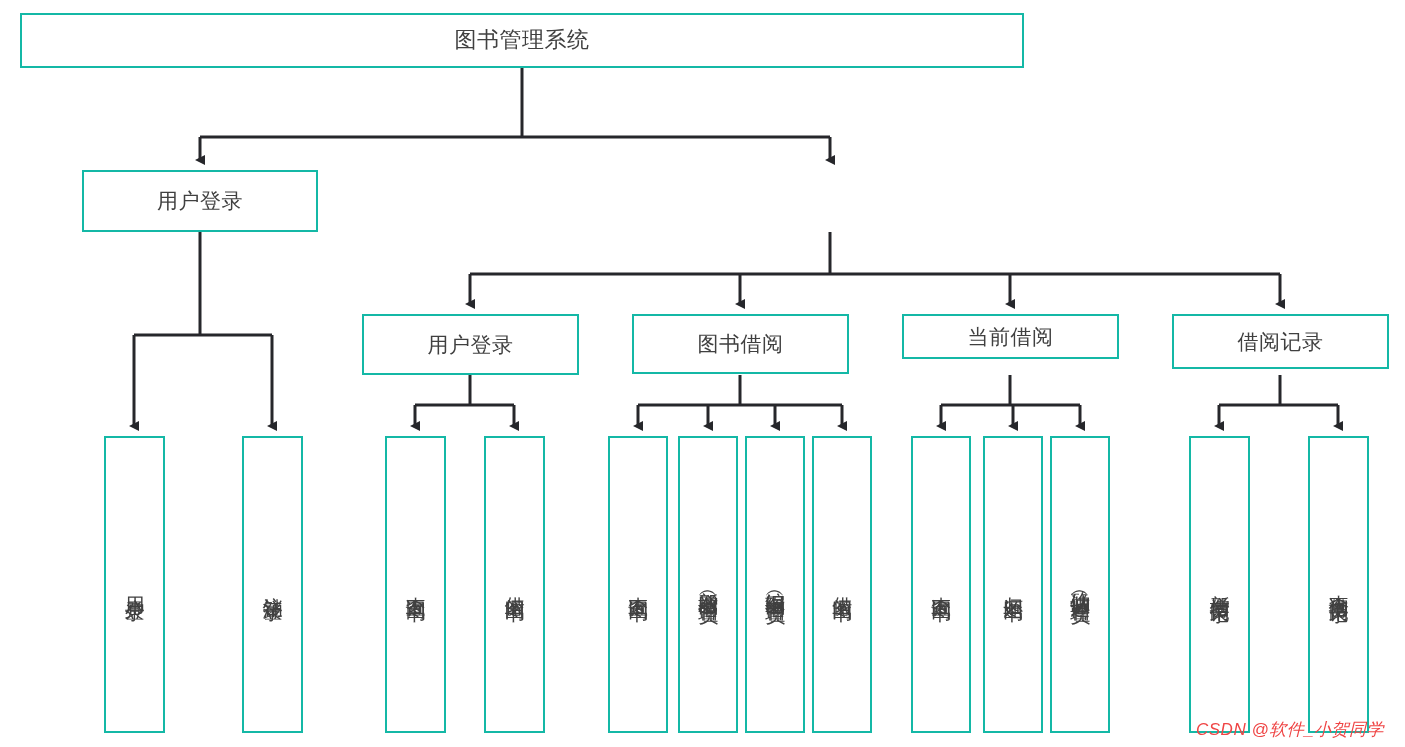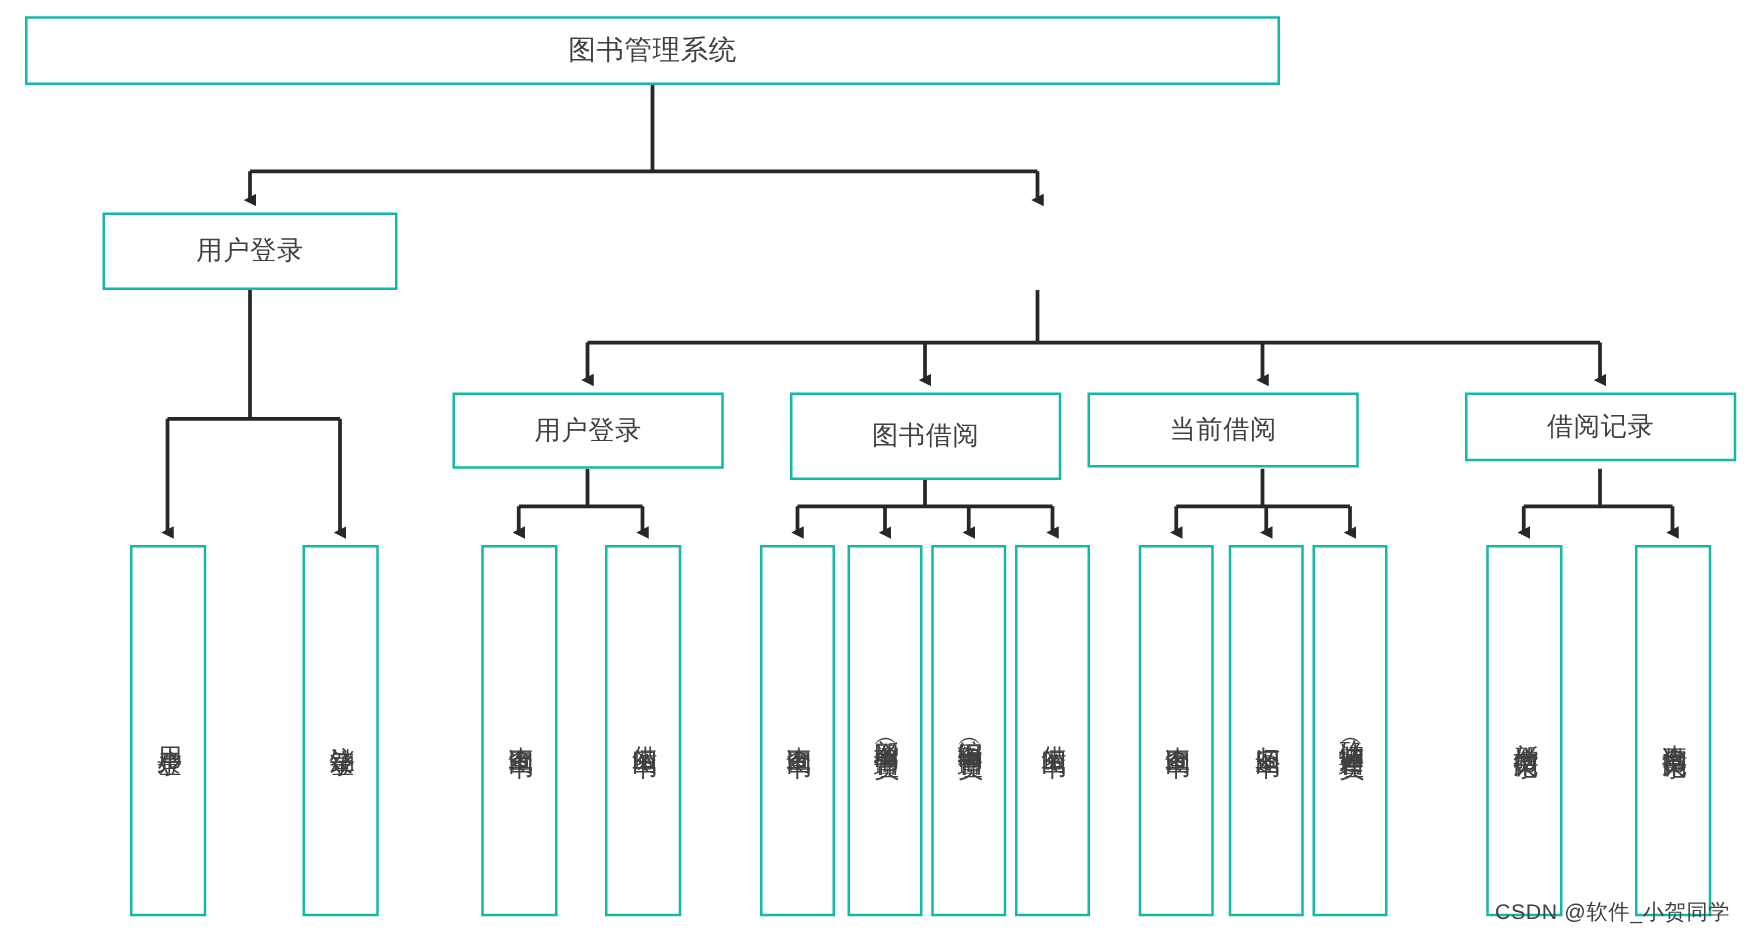--- a/index.html
+++ b/index.html
@@ -124,24 +124,24 @@
     <span class="label">图书管理系统</span>
   </div>
 
   <div class="node horiz" style="left: 82px; top: 170px; width: 236px; height: 62px;">
     <span class="label">用户登录</span>
   </div>
 
   <div class="node horiz" style="left: 362px; top: 314px; width: 217px; height: 61px;">
     <span class="label">用户登录</span>
   </div>
-  <div class="node horiz" style="left: 632px; top: 314px; width: 217px; height: 70px;">
+  <div class="node horiz" style="left: 632px; top: 314px; width: 217px; height: 60px;">
     <span class="label">图书借阅</span>
   </div>
-  <div class="node horiz" style="left: 870px; top: 314px; width: 217px; height: 60px;">
+  <div class="node horiz" style="left: 902px; top: 314px; width: 217px; height: 45px;">
     <span class="label">当前借阅</span>
   </div>
   <div class="node horiz" style="left: 1172px; top: 314px; width: 217px; height: 55px;">
     <span class="label">借阅记录</span>
   </div>
 
   <div class="node vert" style="left: 104px; top: 436px; width: 61px; height: 297px;">
     <span class="label">用户登录</span>
   </div>
   <div class="node vert" style="left: 242px; top: 436px; width: 61px; height: 297px;">
@@ -174,15 +174,15 @@
   <div class="node vert" style="left: 1050px; top: 436px; width: 60px; height: 297px;">
     <span class="label">确认归还（管理员）</span>
   </div>
   <div class="node vert" style="left: 1189px; top: 436px; width: 61px; height: 297px;">
     <span class="label">新增借阅记录</span>
   </div>
   <div class="node vert" style="left: 1308px; top: 436px; width: 61px; height: 297px;">
     <span class="label">查询借阅记录</span>
   </div>
 
-  <div class="watermark" style="left: 1196px; top: 718px; color: #404040;">CSDN @软件_小贺同学</div>
+  <div class="watermark" style="left: 1196px; top: 718px; color: #ef4444; font-style: italic;">CSDN @软件_小贺同学</div>
 
 </div>
 
 </body></html>

